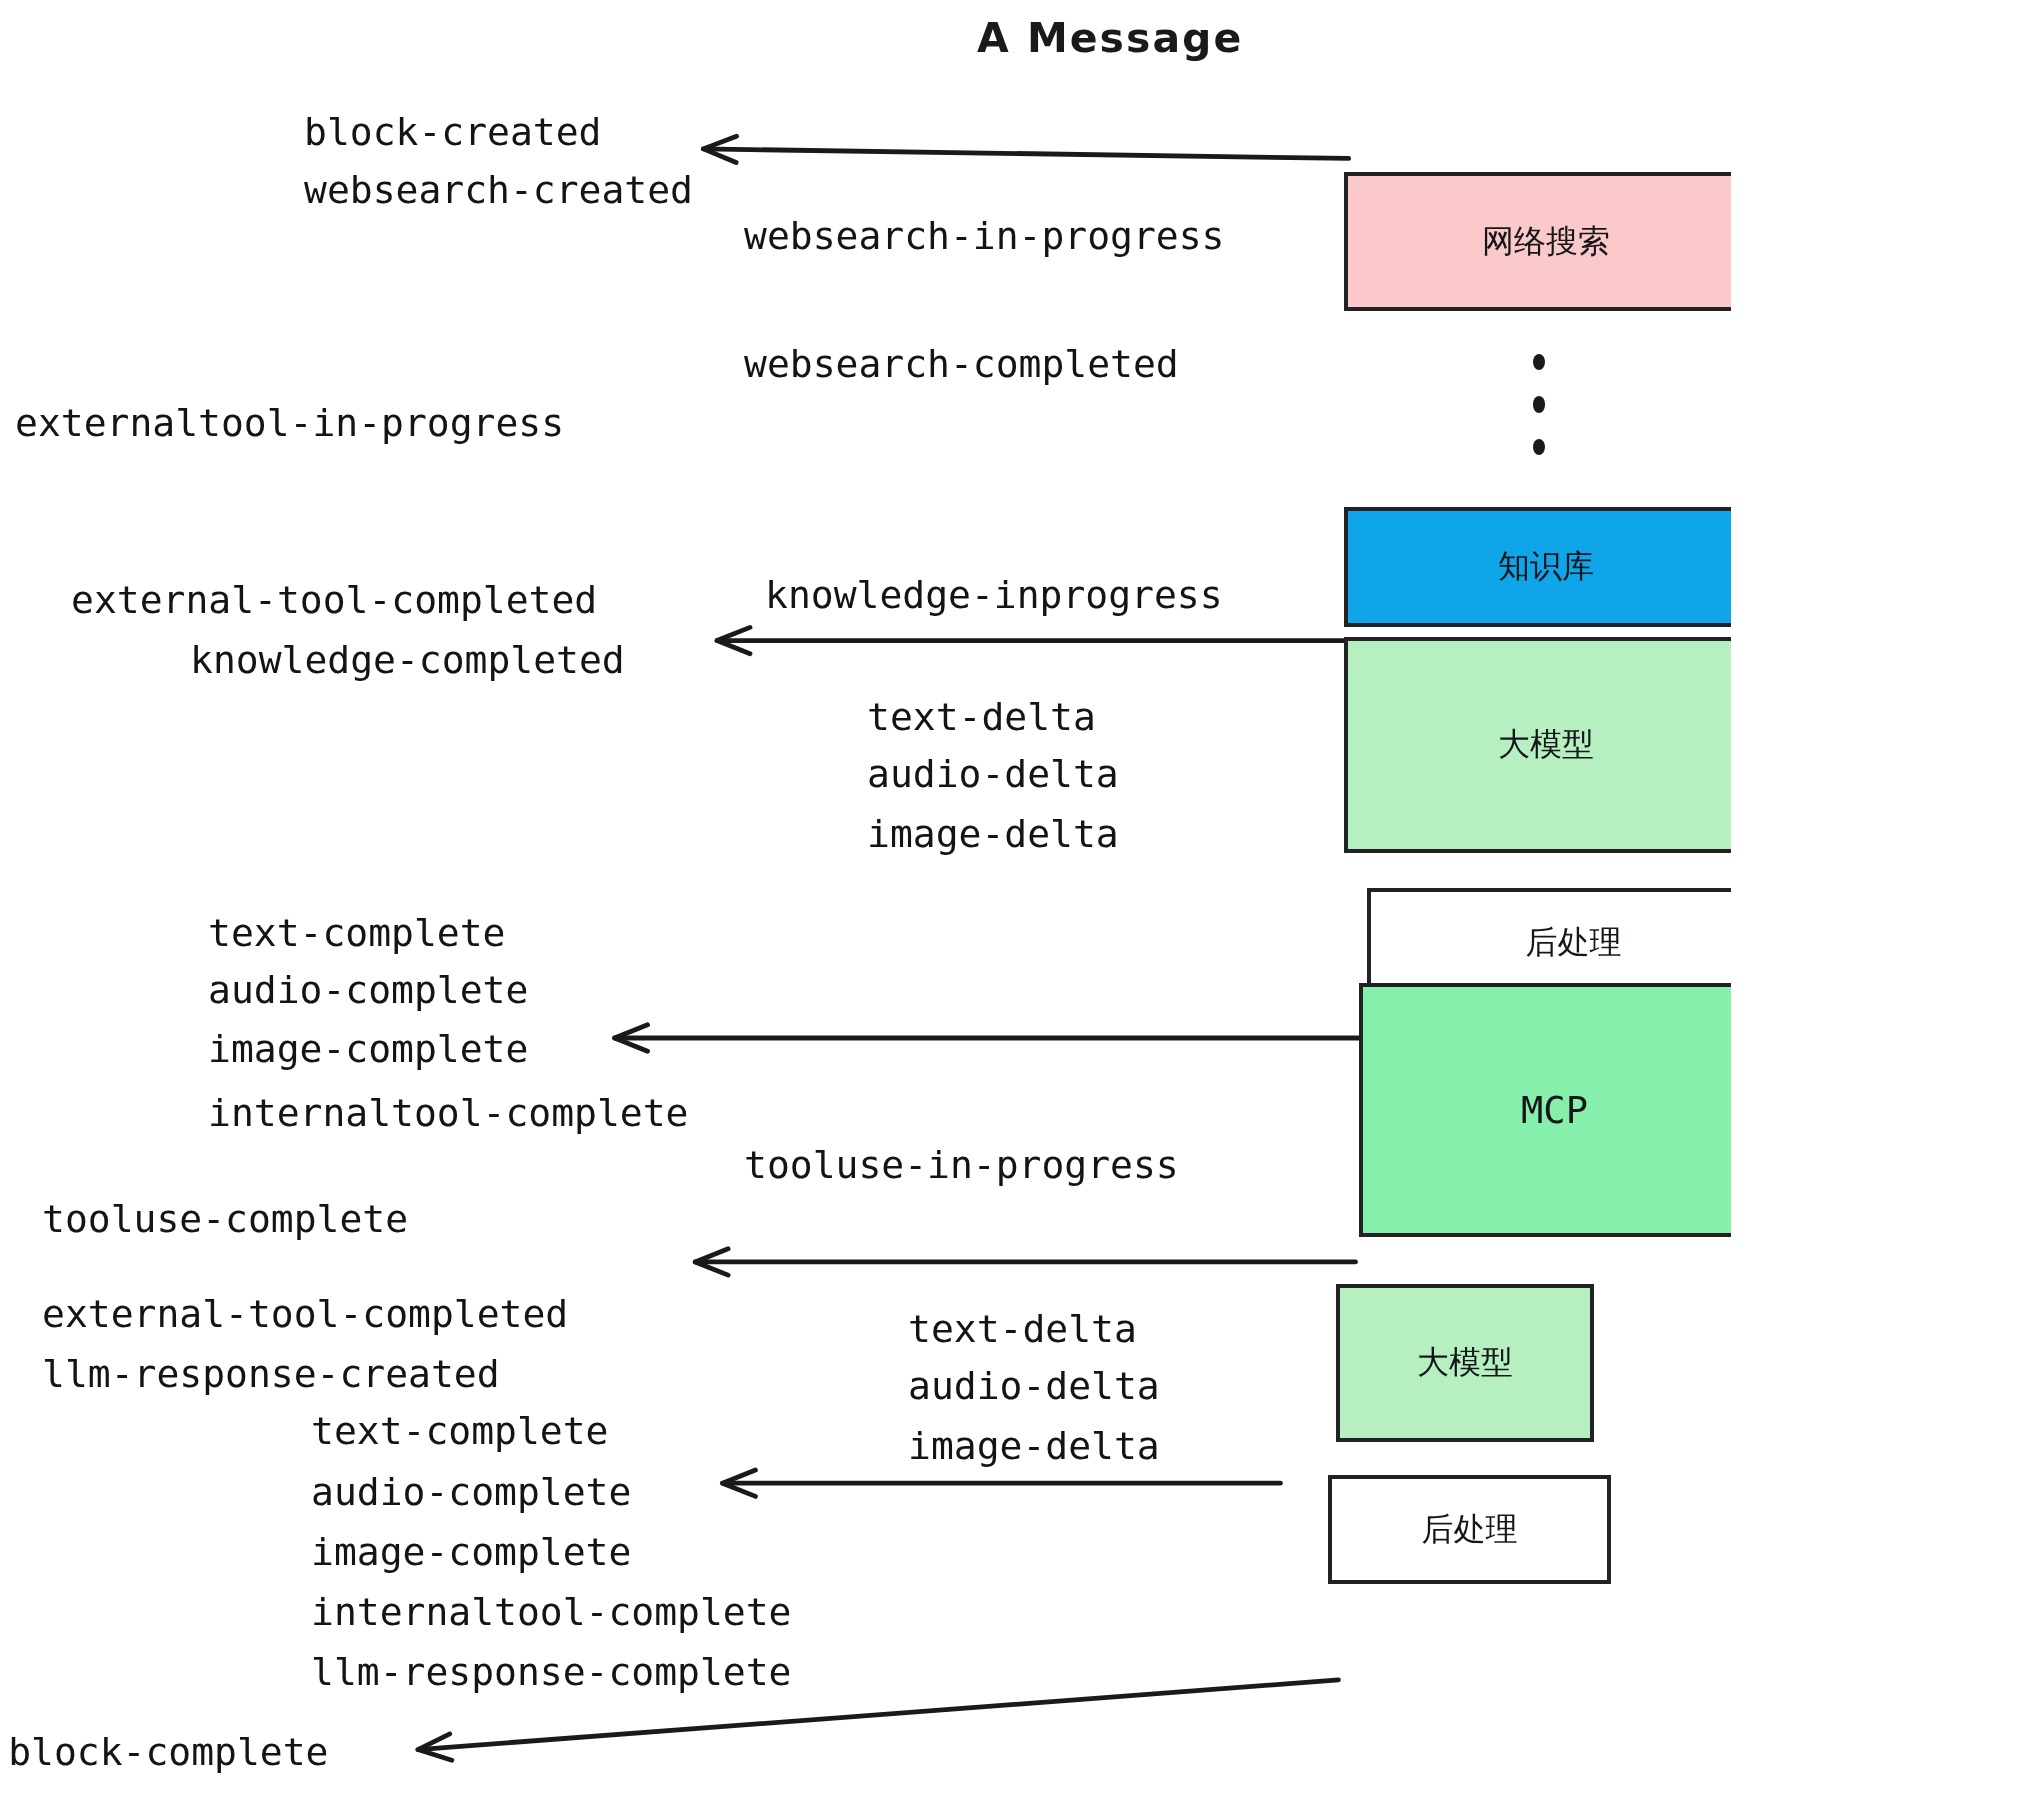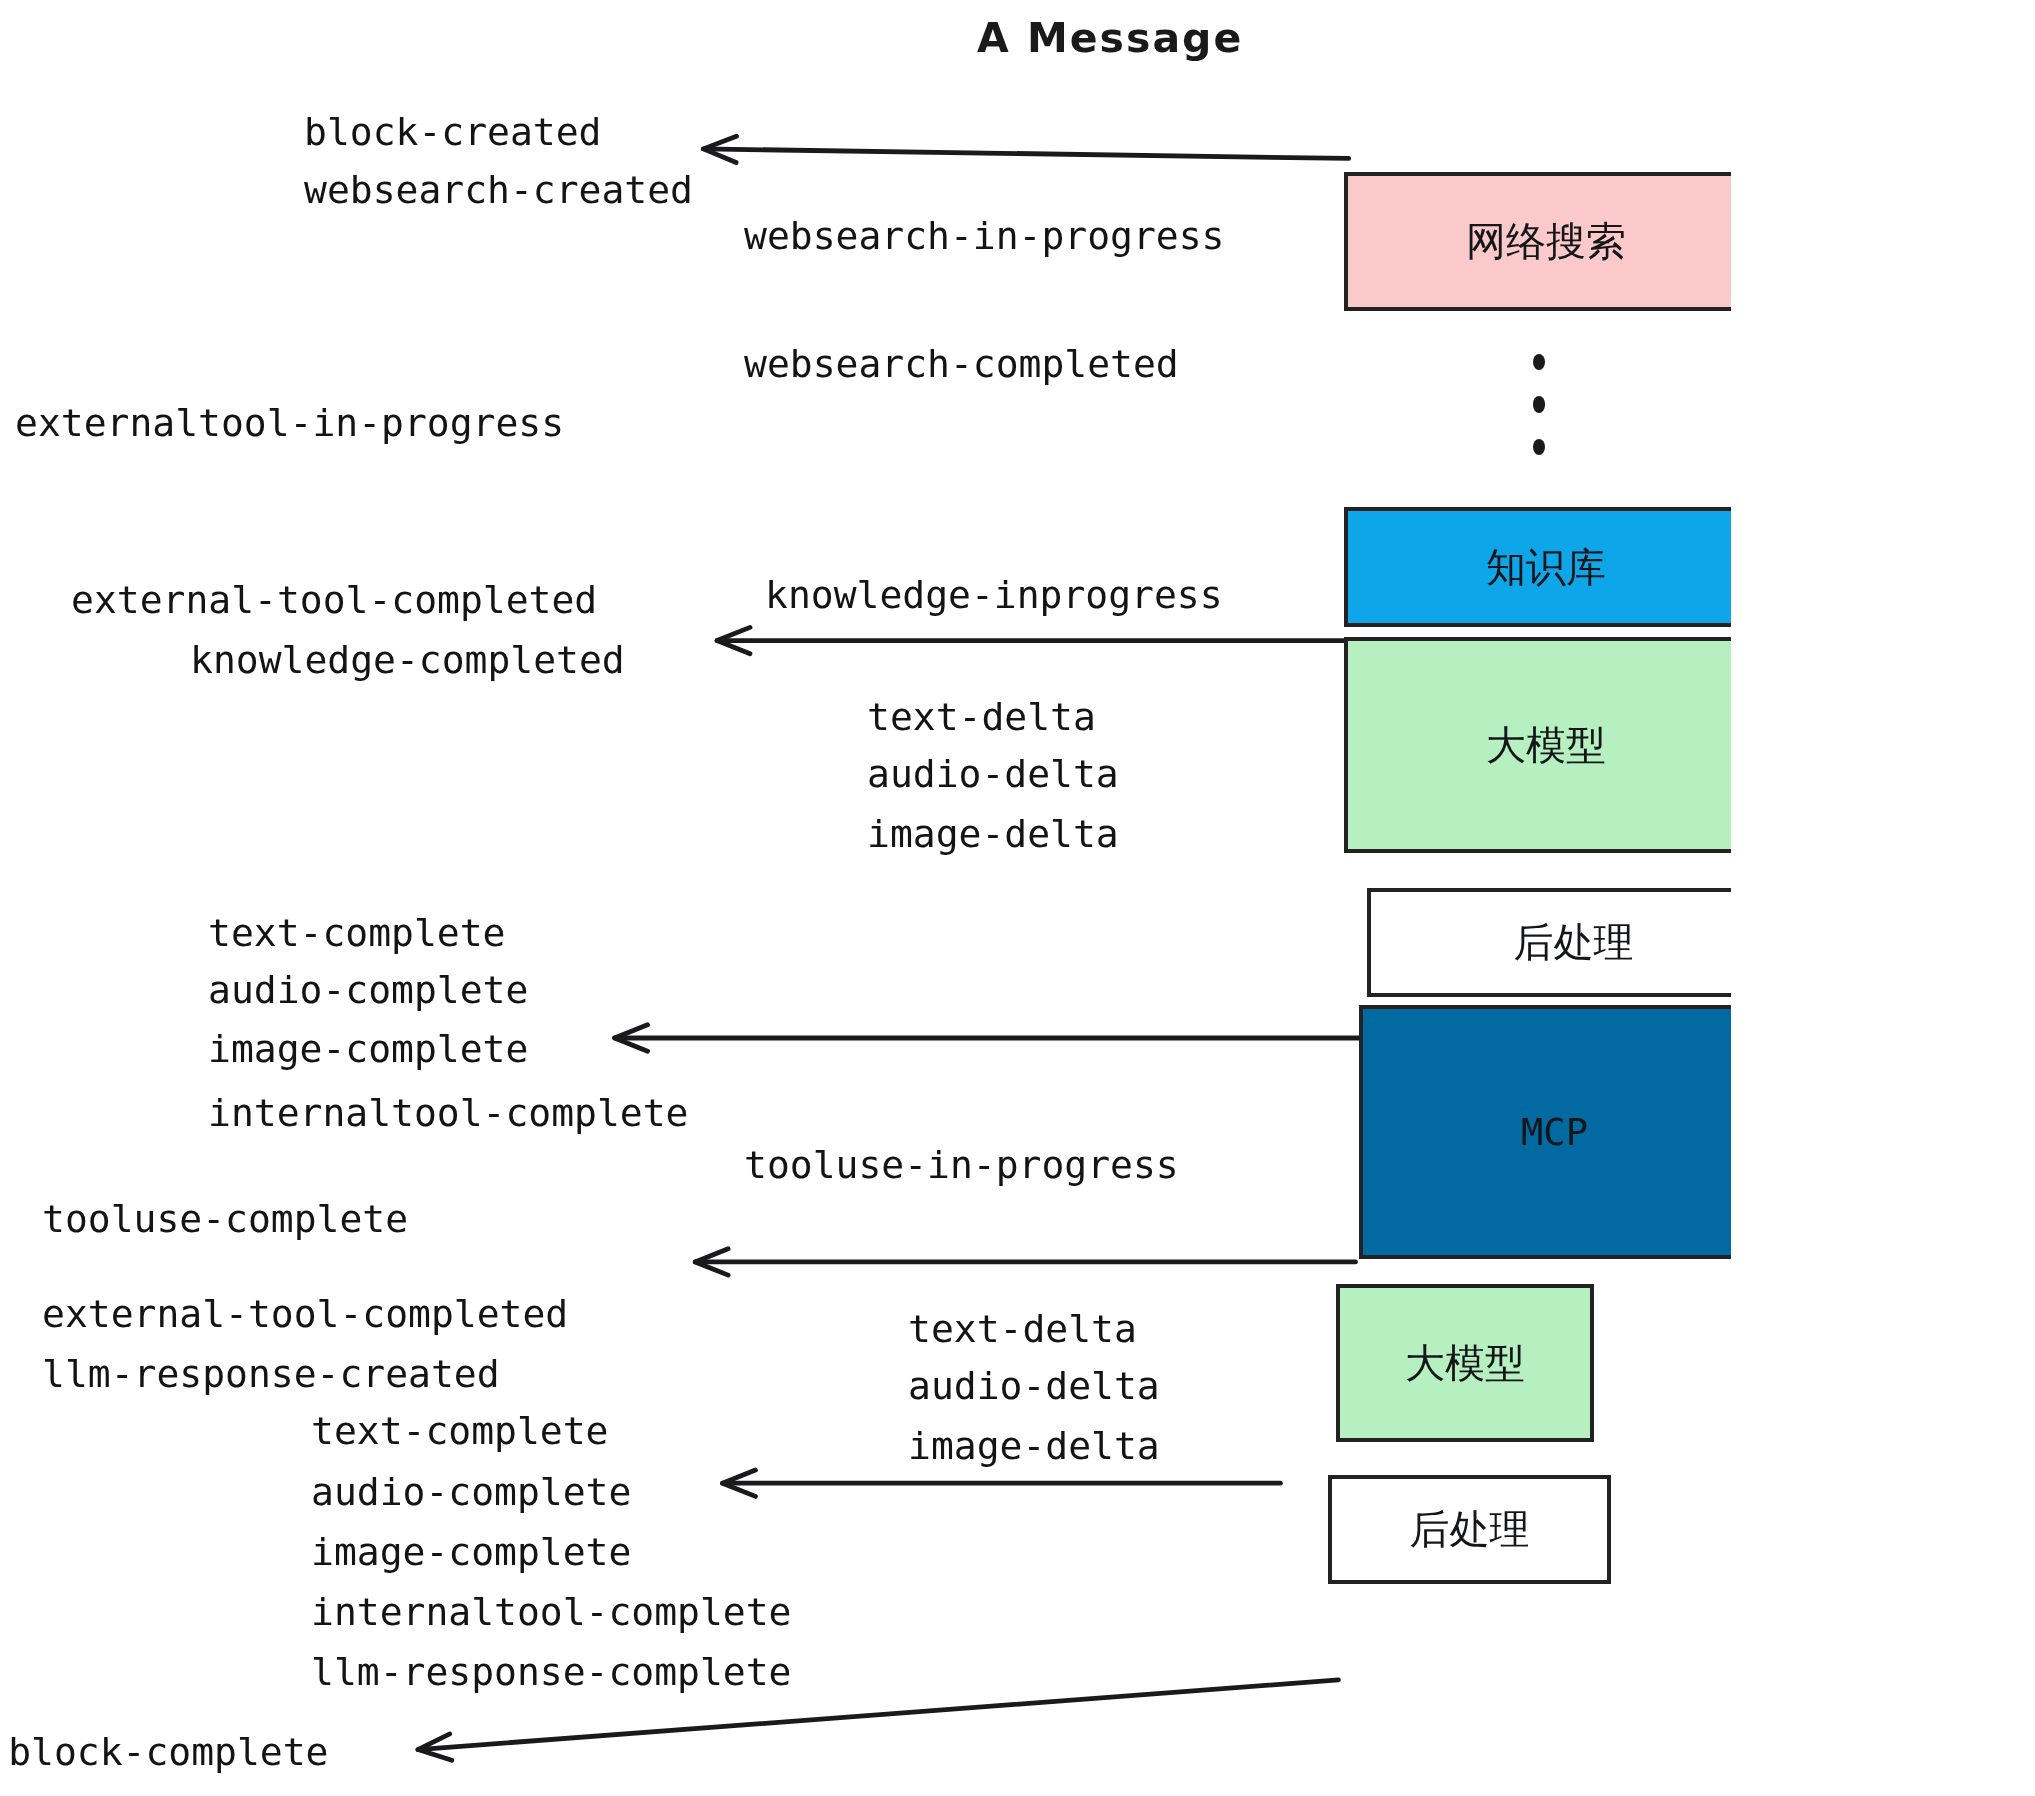--- a/index.html
+++ b/index.html
@@ -11,21 +11,21 @@
   }
   .ev{
     position:absolute;font-family:"DejaVu Sans Mono","Liberation Mono",monospace;
     font-size:38px;color:#141414;white-space:nowrap;line-height:1.0;
     letter-spacing:0px;
     text-align:right;
   }
   .box{
     position:absolute;border:4.1px solid #222224;box-sizing:border-box;
     display:flex;align-items:center;justify-content:center;
-    font-family:Liberation Sans, sans-serif;font-size:40px;color:#15161a;
+    font-family:Liberation Sans, sans-serif;font-size:32px;color:#15161a;
     font-weight:500;
   }
   .box.mono{font-family:"DejaVu Sans Mono",monospace;font-size:37px;}
   .dots{position:absolute;display:flex;flex-direction:column;align-items:center;}
   .dots i{display:block;width:12.3px;height:16.4px;border-radius:50%;background:#1a1a1a;margin:13px 0;}
   .sidelabel{
     position:absolute;font-family:"DejaVu Sans",sans-serif;font-size:38px;
     color:#18191c;white-space:nowrap;font-weight:500;text-align:center;
   }
   svg.layer{position:absolute;left:0;top:0;width:2035px;height:1796px;pointer-events:none;}
@@ -60,21 +60,21 @@
         <line x1="2670" y1="1700" x2="2670" y2="1825"></line>
         <path d="M 2689.287864409475 1776.7094389500214 L 2670 1825 L 2650.712135590525 1776.7094389500214"></path>
       </g>
   </svg>
 
   <div id="boxes-host">
       <div class="box" style="left: 1344px; top: 172px; width: 404px; height: 139px; background: rgb(251, 201, 201);">网络搜索</div>
       <div class="box" style="left: 1344px; top: 507px; width: 404px; height: 120px; background: #0ea5e9;">知识库</div>
       <div class="box" style="left: 1344px; top: 637px; width: 404px; height: 216px; background: rgb(183, 240, 192);">大模型</div>
       <div class="box" style="left: 1367px; top: 888px; width: 413px; height: 109px; background: rgb(255, 255, 255);">后处理</div>
-      <div class="box mono" style="left: 1359px; top: 1005px; width: 391px; height: 254px; background: #0369a1;">MCP</div>
+      <div class="box mono" style="left: 1359px; top: 983px; width: 391px; height: 254px; background: #86efac;">MCP</div>
       <div class="box" style="left: 1336px; top: 1284px; width: 258px; height: 158px; background: rgb(183, 240, 192);">大模型</div>
       <div class="box" style="left: 1328px; top: 1475px; width: 283px; height: 109px; background: rgb(255, 255, 255);">后处理</div>
     </div>
 
   <div class="dots" id="dots-host" style="left: 1533px; top: 341px;">
       <i></i>
       <i></i>
       <i></i>
     </div>
 

